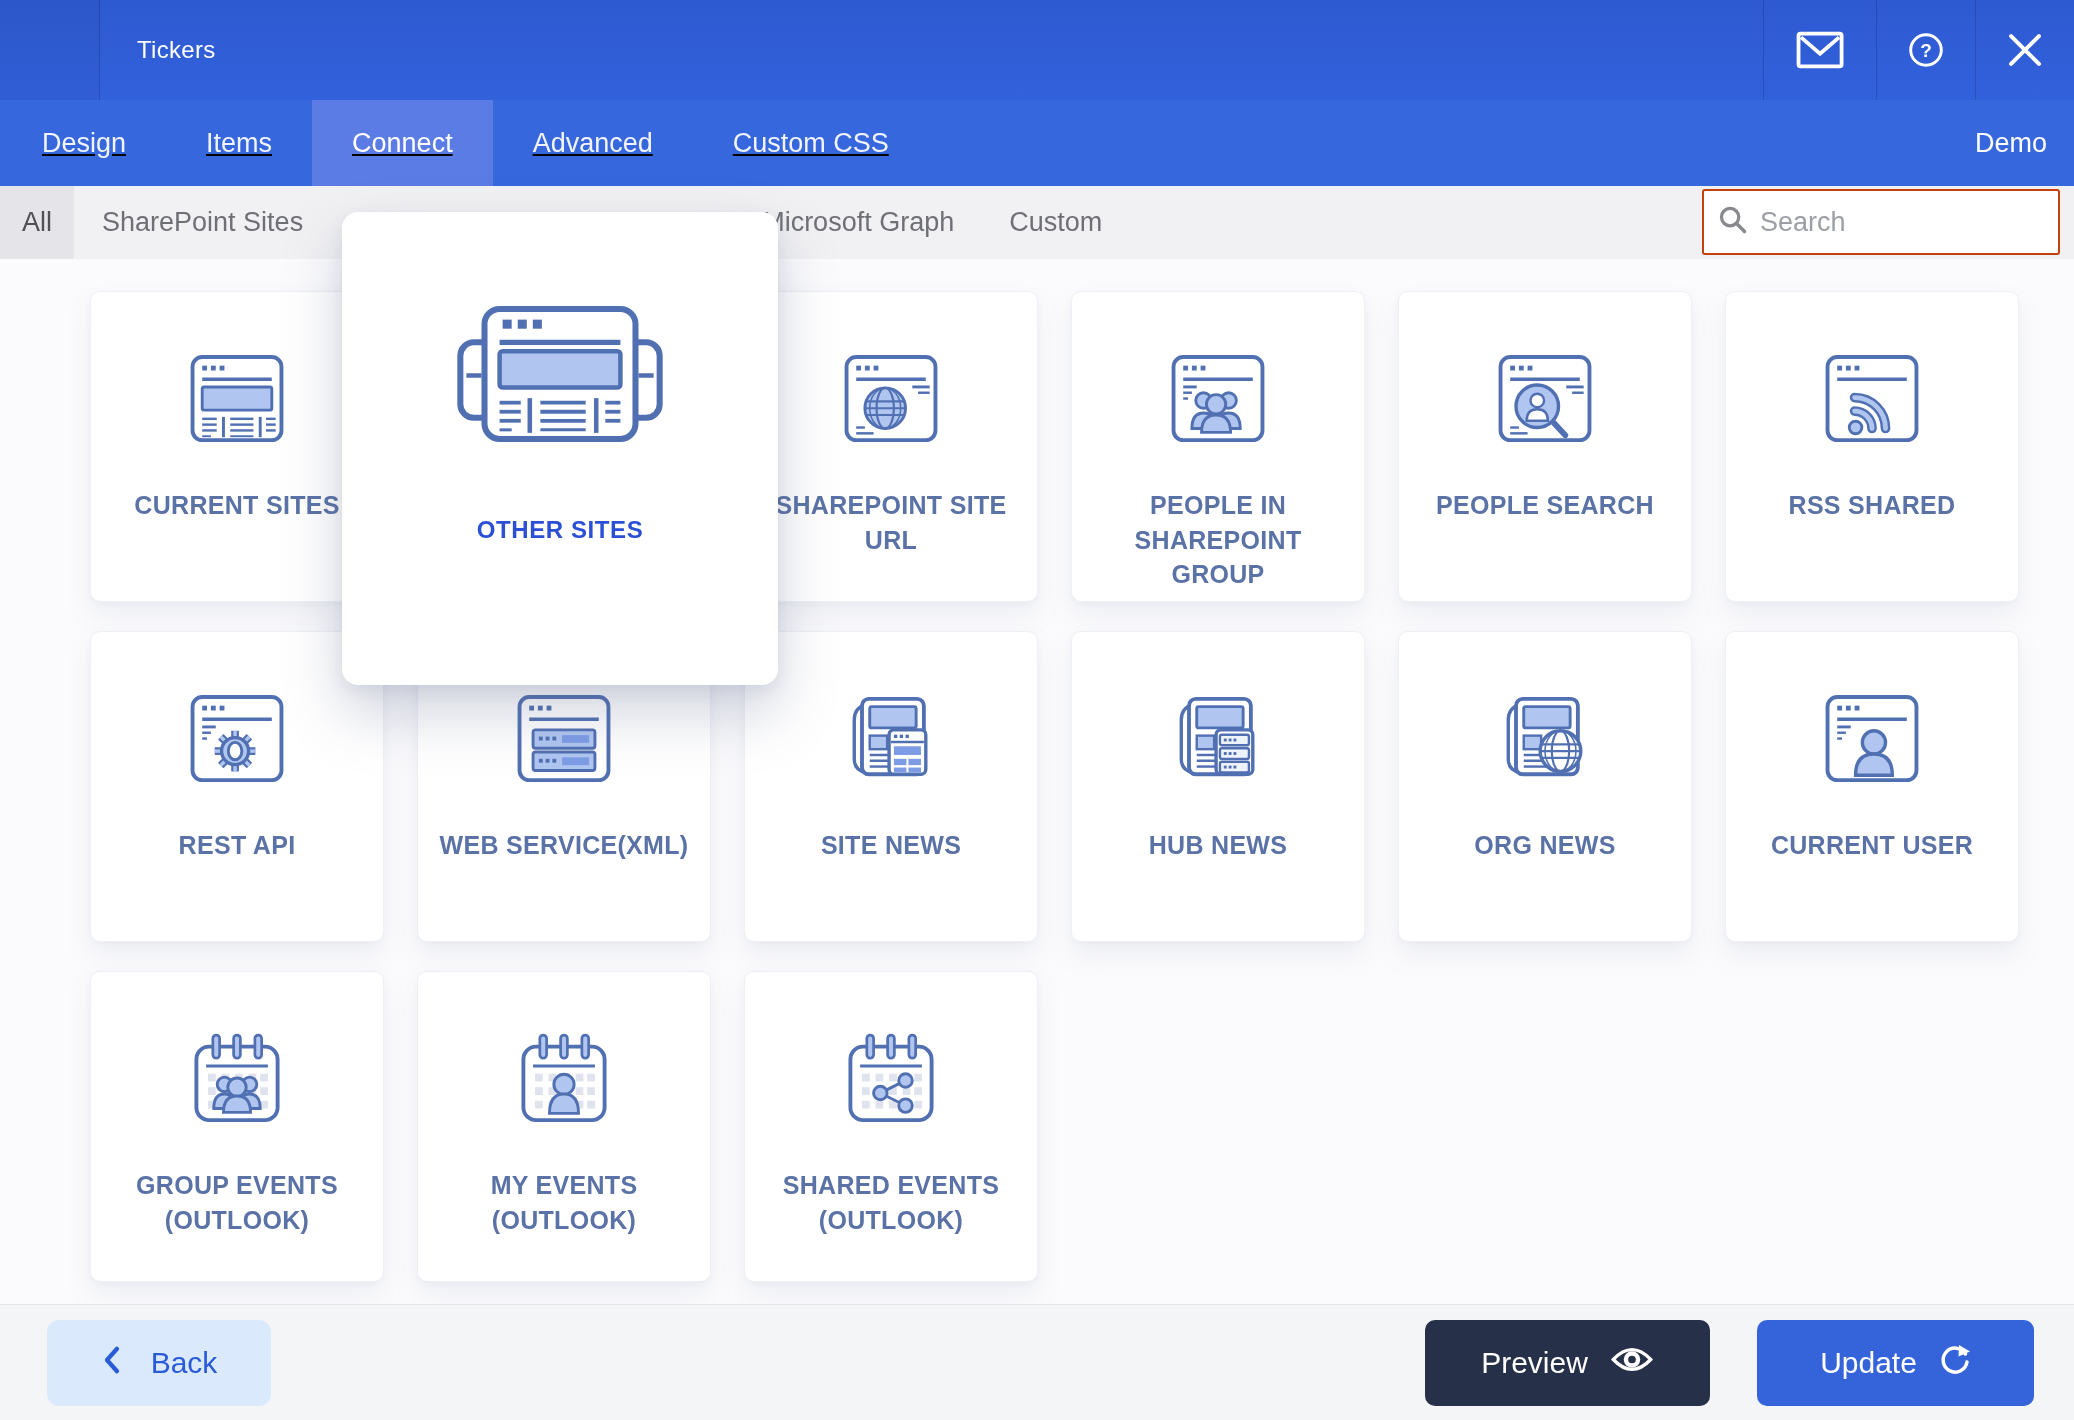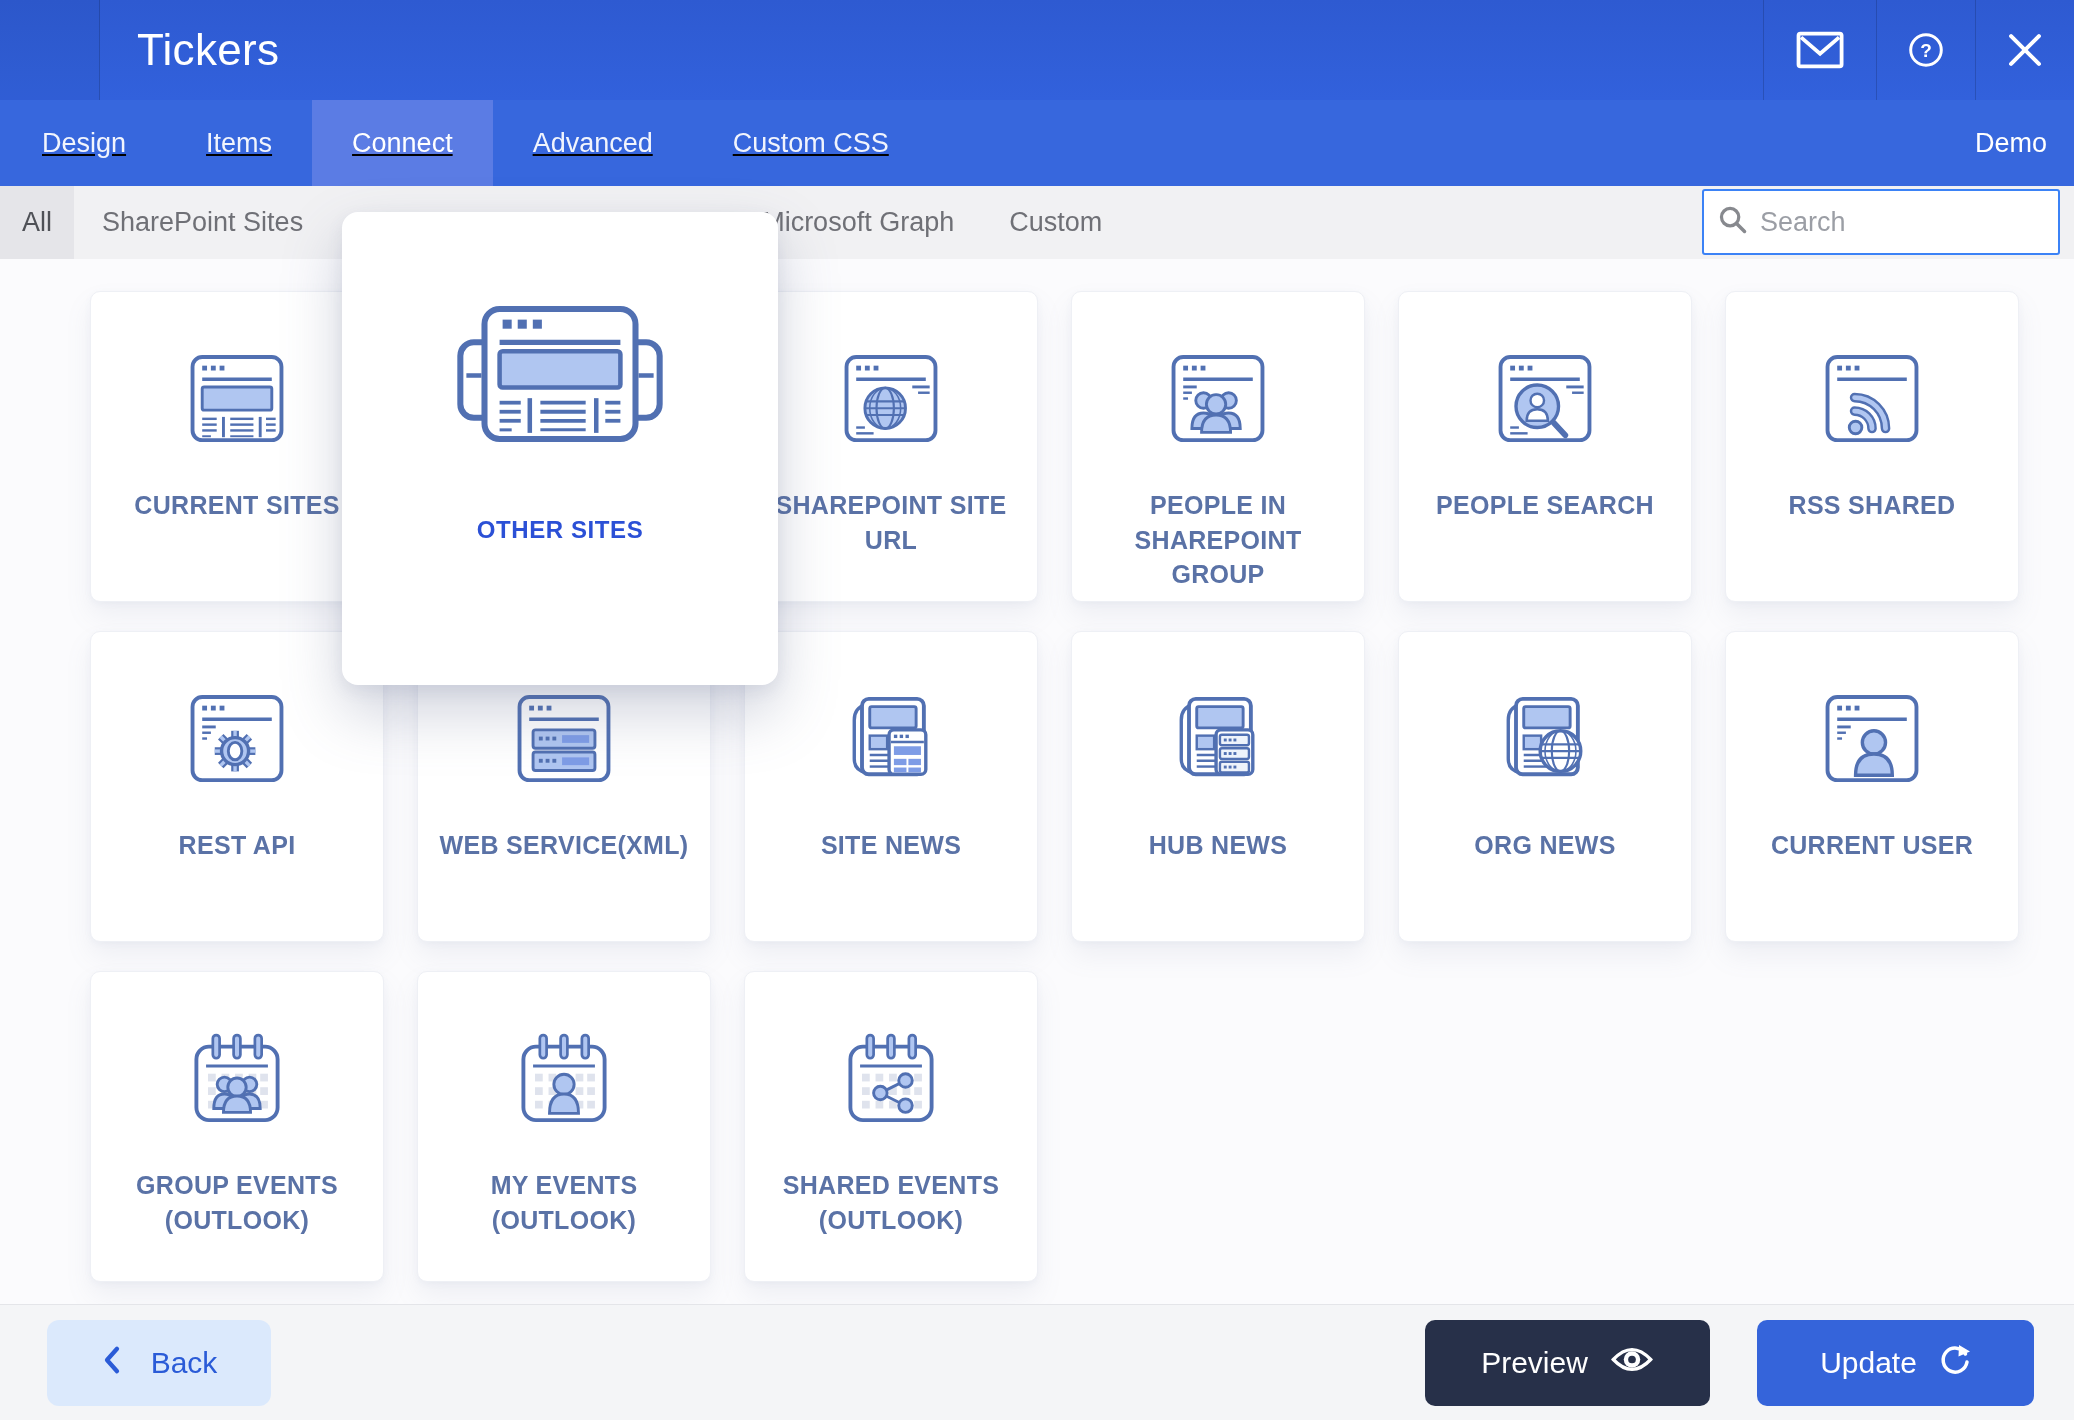--- a/index.html
+++ b/index.html
@@ -5,21 +5,21 @@
   * { margin:0; padding:0; box-sizing:border-box; }
   html,body { width:2074px; height:1420px; overflow:hidden; }
   body { font-family:"Liberation Sans", sans-serif; background:#fbfbfd; }
   .app { position:relative; width:2074px; height:1420px; background:#fbfbfd; }
 
   
   .header { position:absolute; left:0; top:0; width:100%; height:100px;
     background:linear-gradient(180deg,#2e5ad1,#3261dc); display:flex; align-items:stretch; }
   .logo-cell { width:100px; height:100px; display:flex; align-items:center; justify-content:center;
     border-right:1px solid rgba(0,0,0,0.16); background:rgba(0,0,0,0.03); flex:0 0 auto; }
-  .dialog-title { color:#fff; font-size:44px; font-weight:500; letter-spacing:0.3px;
+  .dialog-title { color:#fff; font-size:24px; font-weight:500; letter-spacing:0.3px;
     display:flex; align-items:center; margin-left:37px; flex:1 1 auto; }
   .header-actions { display:flex; align-items:stretch; }
   .hact { background:transparent; border:none; border-left:1px solid rgba(0,0,0,0.16);
     width:99px; display:flex; align-items:center; justify-content:center; cursor:pointer; }
   .hact:nth-child(1){ width:113px; }
   .hact svg { height:38px; width:auto; display:block; }
 
   
   .navbar { position:absolute; left:0; top:100px; width:100%; height:86px; background:#3767dd;
     display:flex; align-items:stretch;text-decoration:underline; }
@@ -34,21 +34,21 @@
   .filterbar { position:absolute; left:0; top:186px; width:100%; height:73px; background:#f1f1f3;
     display:flex; align-items:center; }
   .filters { display:flex; align-items:center; height:100%; }
   .fitem { color:#6f7076; font-size:27px; cursor:pointer; white-space:nowrap; }
   .fitem.selected { background:#e5e5e9; color:#4f5157; height:100%; display:flex;
     align-items:center; padding:0 22px;text-align:center; }
   .fitem:not(.selected){ margin-left:28px; }
   .fitem.push { margin-left:459px; }
   .fitem:last-child { margin-left:55px; }
   .searchbox { position:absolute; right:14px; top:3px; width:358px; height:66px; background:#fff;
-    border:2px solid #3b82f6; border-radius:3px; display:flex; align-items:center; padding:0 14px; }
+    border:2px solid #c2410c; border-radius:3px; display:flex; align-items:center; padding:0 14px; }
   .searchbox svg { width:30px; height:30px; flex:0 0 auto; margin-right:12px; }
   .searchbox input { border:none; outline:none; font-size:27px; color:#3a3a3e; width:100%;
     font-family:"Liberation Sans", sans-serif; background:transparent; }
   .searchbox input::placeholder { color:#9b9ea5; }
 
   
   .grid { position:absolute; left:90px; top:291px; display:grid;
     grid-template-columns:repeat(6,294px); grid-template-rows:repeat(3,311px); gap:29px 33px; }
   .card { background:#fff; border:1px solid #eef0f5; border-radius:10px;
     box-shadow:0 14px 26px rgba(125,135,165,0.10), 0 2px 6px rgba(125,135,165,0.06);

